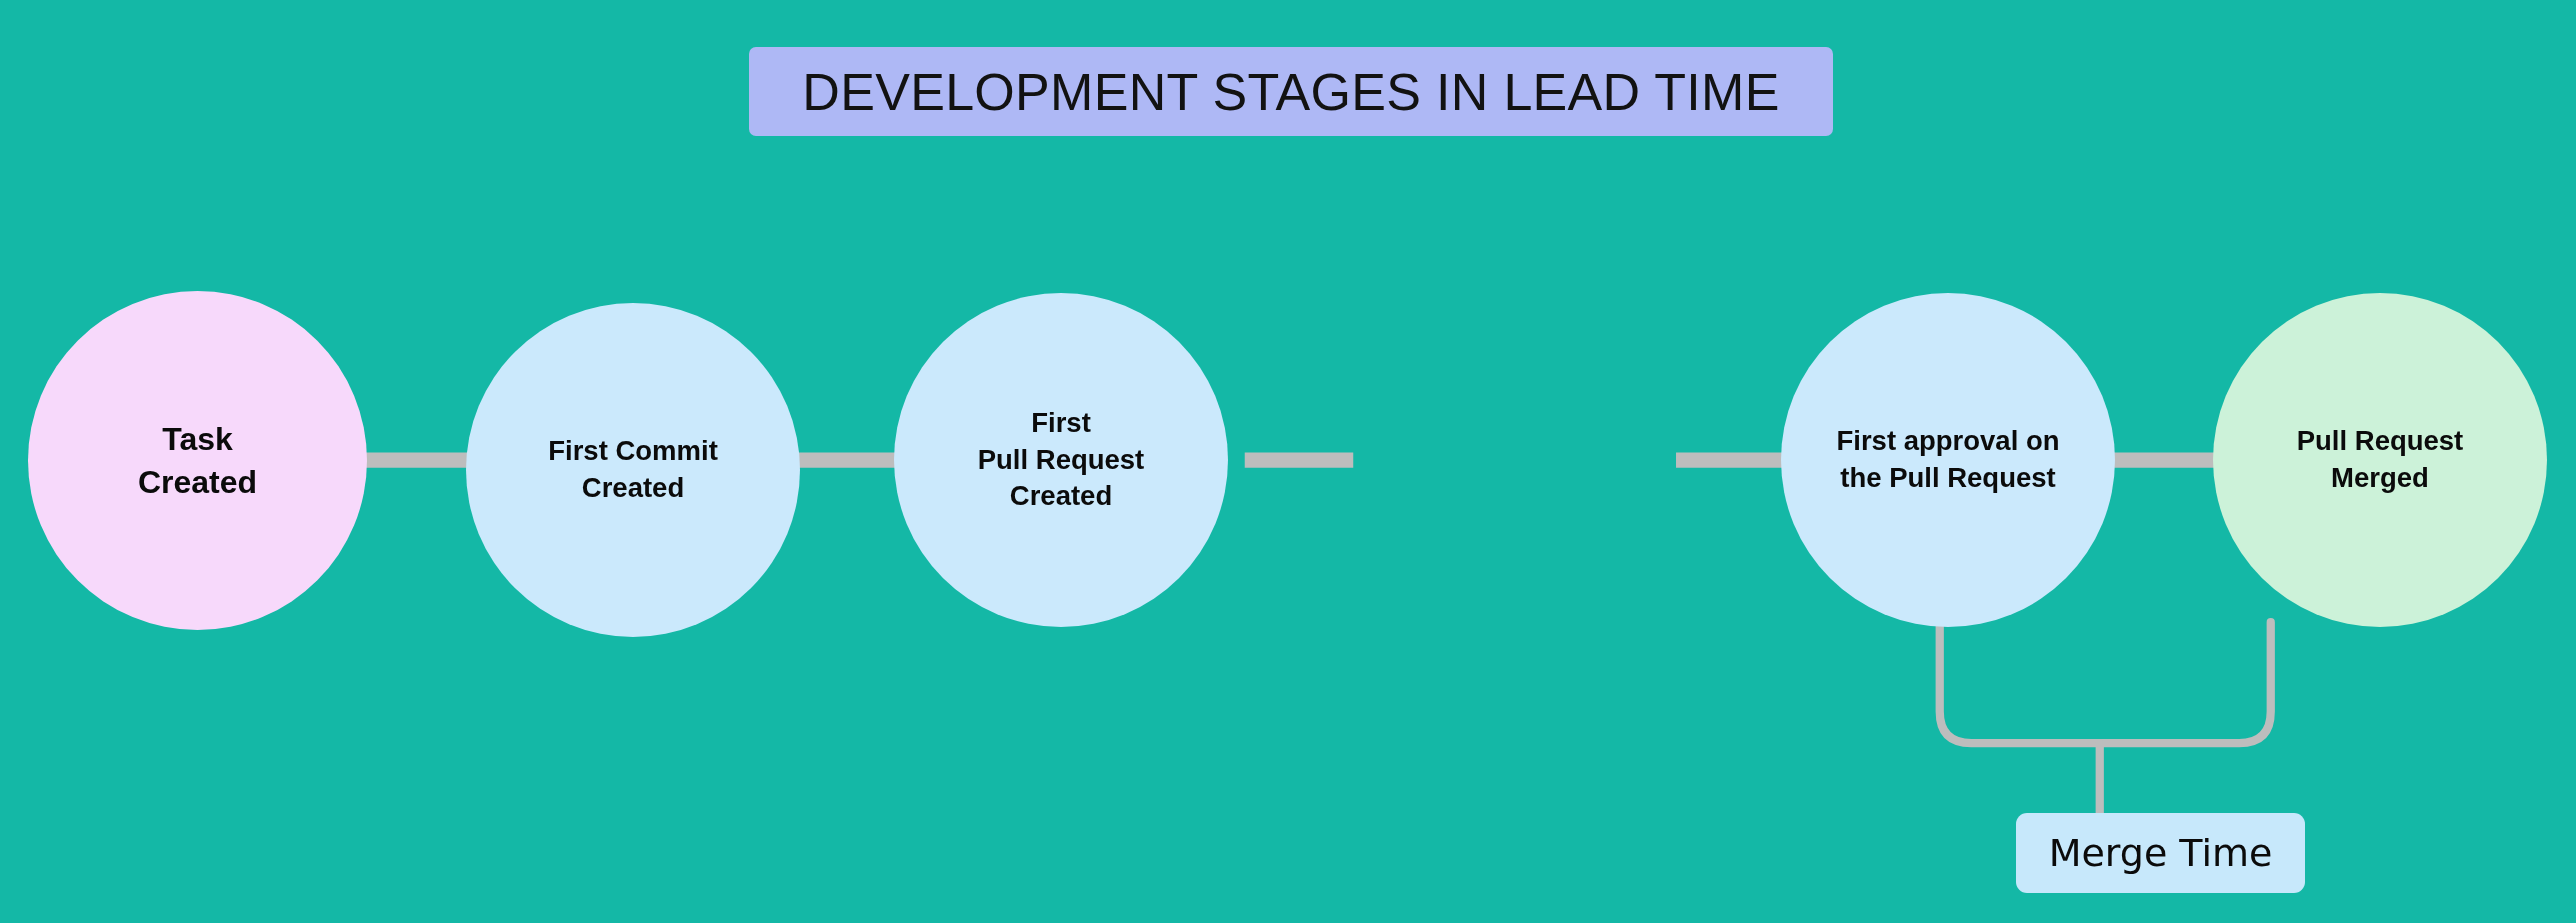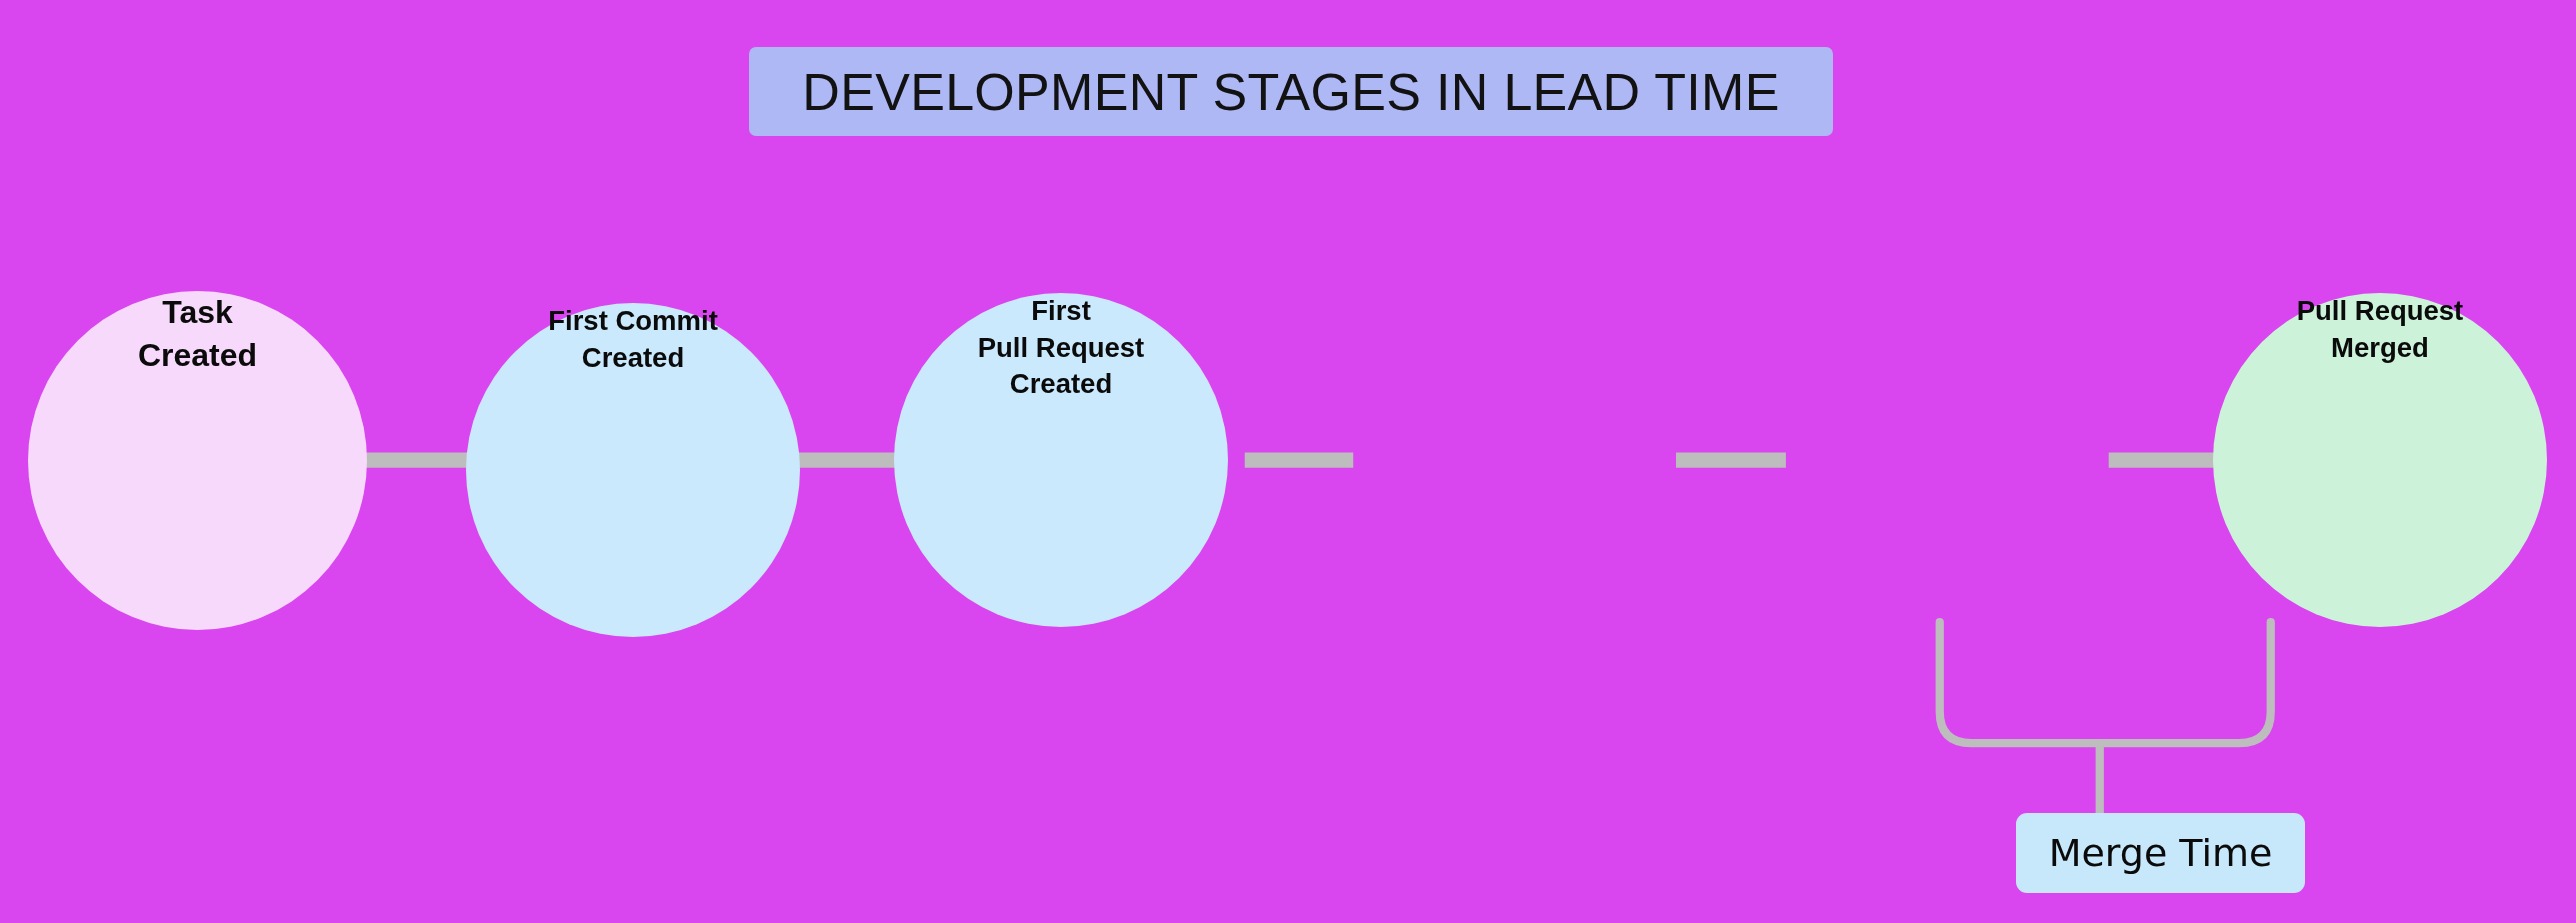--- a/index.html
+++ b/index.html
@@ -13,21 +13,21 @@
     position: relative;
     overflow: hidden;
     font-family: "Liberation Sans", sans-serif;
   }
 
   #canvas {
     position: absolute;
     left: 0; top: 0;
     width: 2576px;
     height: 923px;
-    background: #d946ef;
+    background: #14b8a6;
   }
 
   
   #title-banner {
     position: absolute;
     left: 749px;
     top: 47px;
     width: 1084px;
     height: 89px;
     background: #aeb8f5;
@@ -54,21 +54,21 @@
     width: 2576px;
     height: 923px;
     pointer-events: none;
   }
 
   
   .stage-node {
     position: absolute;
     border-radius: 50%;
     display: flex;
-    align-items: flex-start;
+    align-items: center;
     justify-content: center;
     text-align: center;
     box-sizing: border-box;
   }
   .stage-label {
     font-family: "Liberation Sans", sans-serif;
     font-weight: 700;
     color: #0b0b0b;
     line-height: 1.33;
     padding: 0 8.2px;
@@ -138,20 +138,24 @@
 Created</span>
   </div>
 
   <div class="stage-node" style="left:894px; top:293px; width:334px; height:334px; background:#cbe9fc;">
     <span class="stage-label size-md">First
 Pull Request
 Created</span>
   </div>
 
 
+  <div class="stage-node" style="left:1781px; top:293px; width:334px; height:334px; background:#cbe9fc;">
+    <span class="stage-label size-md">First approval on
+the Pull Request</span>
+  </div>
 
   <div class="stage-node" style="left:2213px; top:293px; width:334px; height:334px; background:#ccf2d9;">
     <span class="stage-label size-md">Pull Request
 Merged</span>
   </div>
 
   <div id="merge-time-box">
     <span id="merge-time-label">Merge Time</span>
   </div>
 

